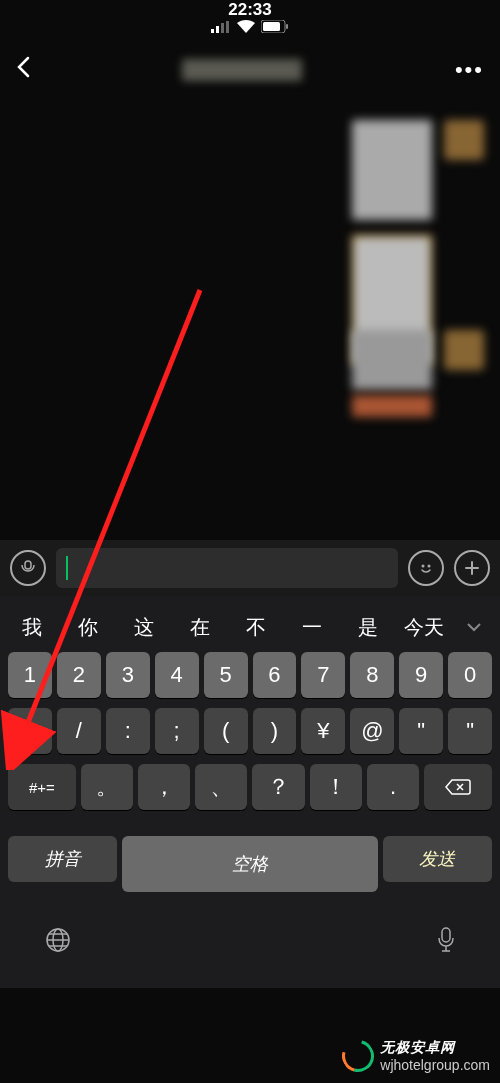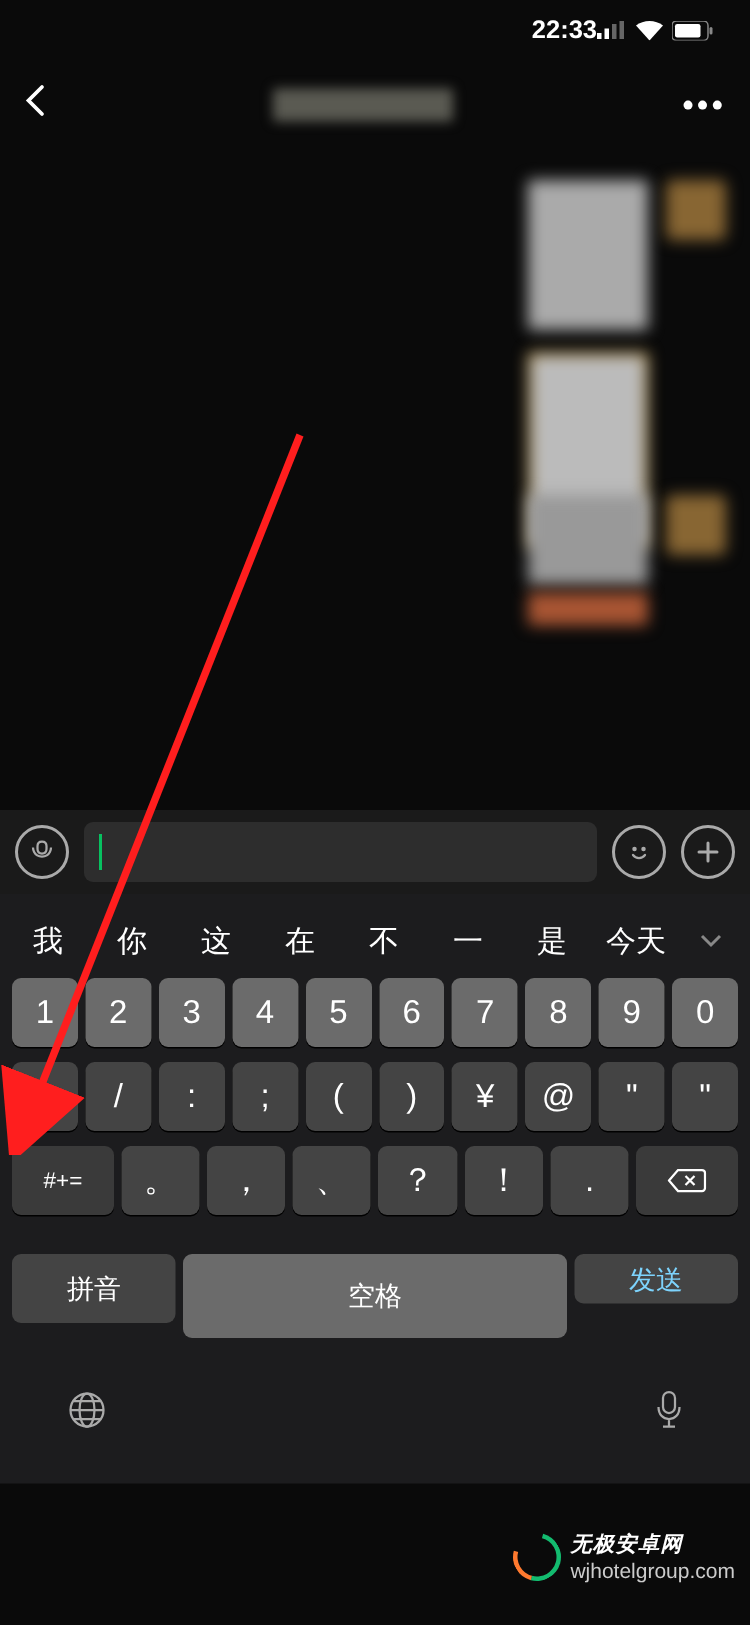--- a/index.html
+++ b/index.html
@@ -7,26 +7,27 @@
       width: 500px;
       height: 1083px;
       background: #0a0a0a;
       font-family: -apple-system, "PingFang SC", sans-serif;
       overflow: hidden;
       position: relative;
     }
     .status-bar {
       height: 40px;
       display: flex;
-      justify-content: flex-end;
+      justify-content: flex-start;
       align-items: center;
       padding: 0 24px;
       color: #fff;
       font-weight: 600;
       font-size: 17px;
+      flex-direction: column;
     }
     .status-right { display: flex; gap: 6px; align-items: center; }
     .signal-icon, .wifi-icon { display: inline-flex; }
     .battery-icon { display: inline-flex; align-items: center; }
 
     .nav-bar {
       height: 60px;
       display: flex;
       align-items: center;
       justify-content: space-between;
@@ -108,37 +109,37 @@
       display: flex;
       align-items: center;
       justify-content: center;
       font-size: 22px;
       box-shadow: 0 1px 0 #000;
     }
     .key.dark { background: #444; }
     .symbol-key { flex: 1.3; background: #3a3a3a; font-size: 15px; }
     .backspace { flex: 1.3; background: #3a3a3a; }
 
-    .bottom-row { display: flex; gap: 5px; padding: 16px 4px; margin-bottom: 8px; }
+    .bottom-row { display: flex; gap: 5px; padding: 16px 4px; margin-bottom: 8px; font-style: italic; }
     .pinyin-key { flex: 1.5; height: 46px; background: #444; border-radius: 6px; color: #fff; display: flex; align-items: center; justify-content: center; font-size: 18px; }
     .space-key { flex: 3.5; height: 56px; background: #6b6b6b; border-radius: 6px; color: #fff; display: flex; align-items: center; justify-content: center; font-size: 18px; }
-    .send-key { flex: 1.5; height: 33px; background: #444; border-radius: 6px; color: #7dd3fc; display: flex; align-items: center; justify-content: center; font-size: 18px; }
+    .send-key { flex: 1.5; height: 46px; background: #444; border-radius: 6px; color: #fef9c3; display: flex; align-items: center; justify-content: center; font-size: 18px; }
 
     .kb-footer { display: flex; justify-content: space-between; padding: 10px 40px 20px; align-items: center; }
     .globe-icon, .mic-icon { color: #aaa; }
 
     .arrow-annotation {
       position: absolute;
       pointer-events: none;
       z-index: 100;
     }
 
     .watermark {
       position: absolute;
-      bottom: 28px;
+      bottom: 10px;
       right: 10px;
       display: flex;
       align-items: center;
       gap: 6px;
       z-index: 200;
     }
     .wm-logo {
       width: 32px; height: 32px;
       border: 3px solid #13bb6f;
       border-radius: 50%;

